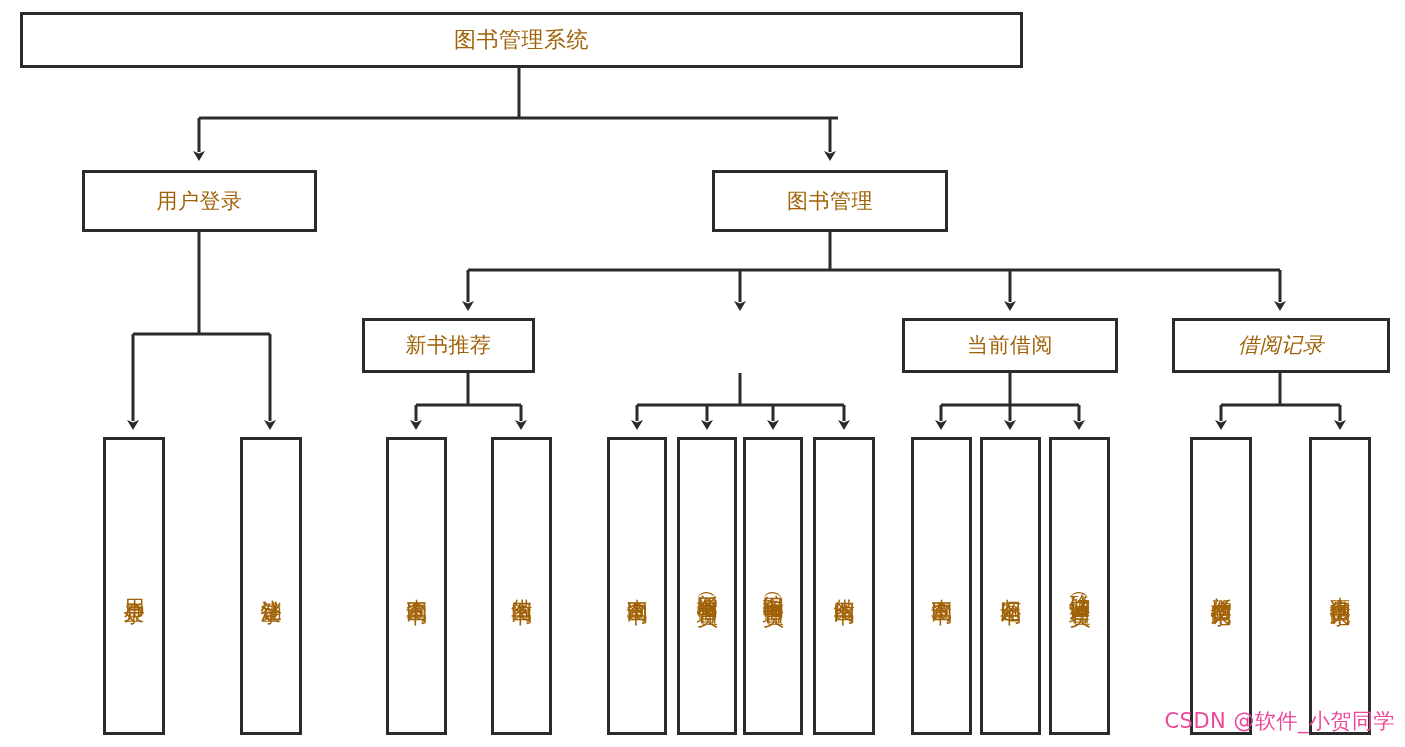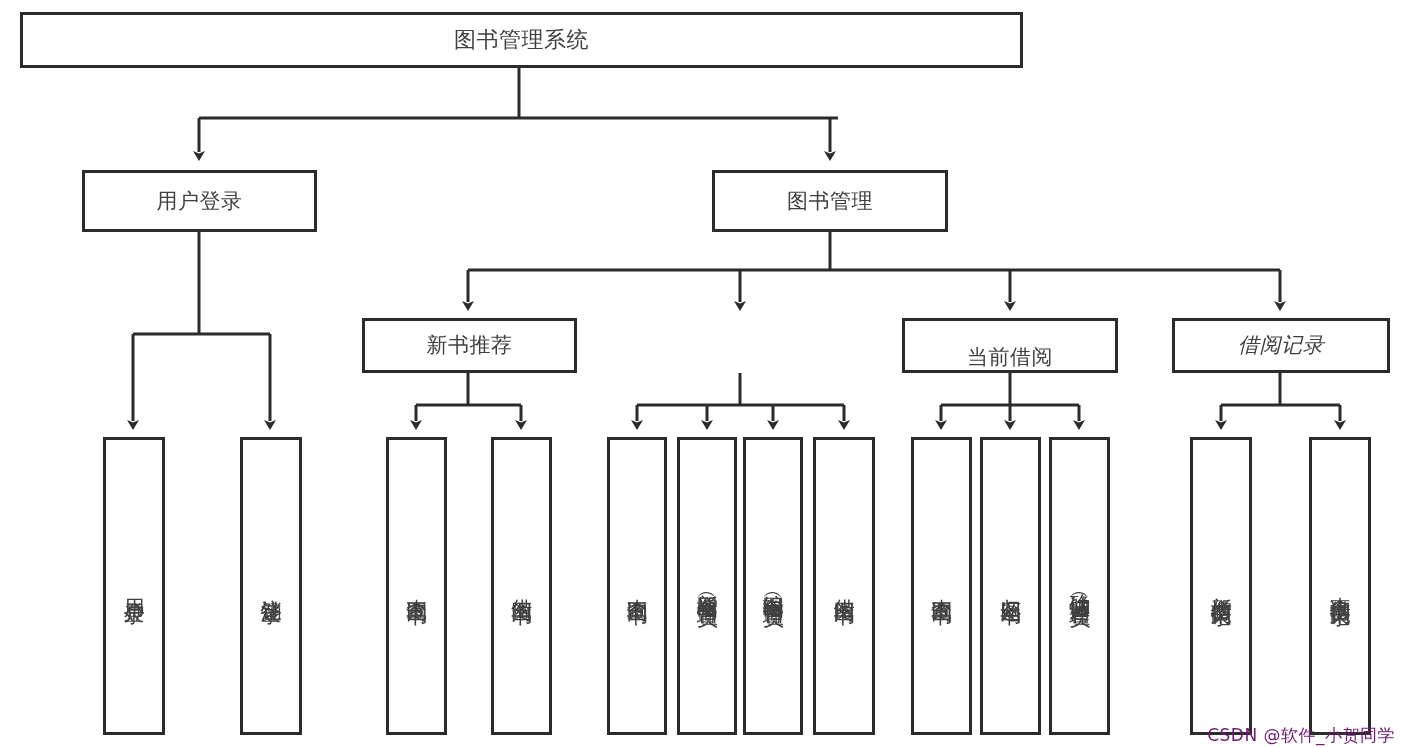--- a/index.html
+++ b/index.html
@@ -38,21 +38,21 @@
     border: 3px solid #2b2b2b;
     display: flex;
     align-items: center;
     justify-content: center;
     z-index: 2;
   }
   .node .label {
     font-size: 21px;
     line-height: 1.25;
     letter-spacing: 0.5px;
-    color: #404040;
+    color: #a16207;
     white-space: nowrap;
     text-align: center;
   }
   .node.leaf {
     border-width: 3px;
     align-items: center;
     justify-content: center;
   }
   .node.leaf .label {
     writing-mode: vertical-rl;
@@ -62,23 +62,23 @@
     letter-spacing: 2px;
     white-space: normal;
     max-height: 286px;
   }
   .node.root .label {
     font-size: 22px;
   }
   #watermark {
     position: absolute;
     right: 10px;
-    bottom: 0;
-    font-size: 17px;
-    color: #701a75;
+    bottom: 12px;
+    font-size: 21px;
+    color: #ec4899;
     letter-spacing: 0.5px;
     z-index: 5;
     white-space: nowrap;
   }
 </style>
 </head>
 <body>
 
 <div id="diagram-root">
 
@@ -136,24 +136,24 @@
     <span class="label">图书管理系统</span>
   </div>
 
   <div class="node" style="left:82px; top:170px; width:235px; height:62px;">
     <span class="label">用户登录</span>
   </div>
   <div class="node" style="left:712px; top:170px; width:236px; height:62px;">
     <span class="label">图书管理</span>
   </div>
 
-  <div class="node" style="left:362px; top:318px; width:215px; height:55px;">
+  <div class="node" style="left:362px; top:318px; width:173px; height:55px;">
     <span class="label">新书推荐</span>
   </div>
-  <div class="node" style="left:902px; top:318px; width:216px; height:55px;align-items:flex-end;">
+  <div class="node" style="left:902px; top:318px; width:216px; height:55px;">
     <span class="label">当前借阅</span>
   </div>
   <div class="node" style="left:1172px; top:318px; width:218px; height:55px;font-style:italic;">
     <span class="label">借阅记录</span>
   </div>
 
   <div class="node leaf" style="left:103px; top:437px; width:62px; height:298px;">
     <span class="label">用户登录</span>
   </div>
   <div class="node leaf" style="left:240px; top:437px; width:62px; height:298px;">

